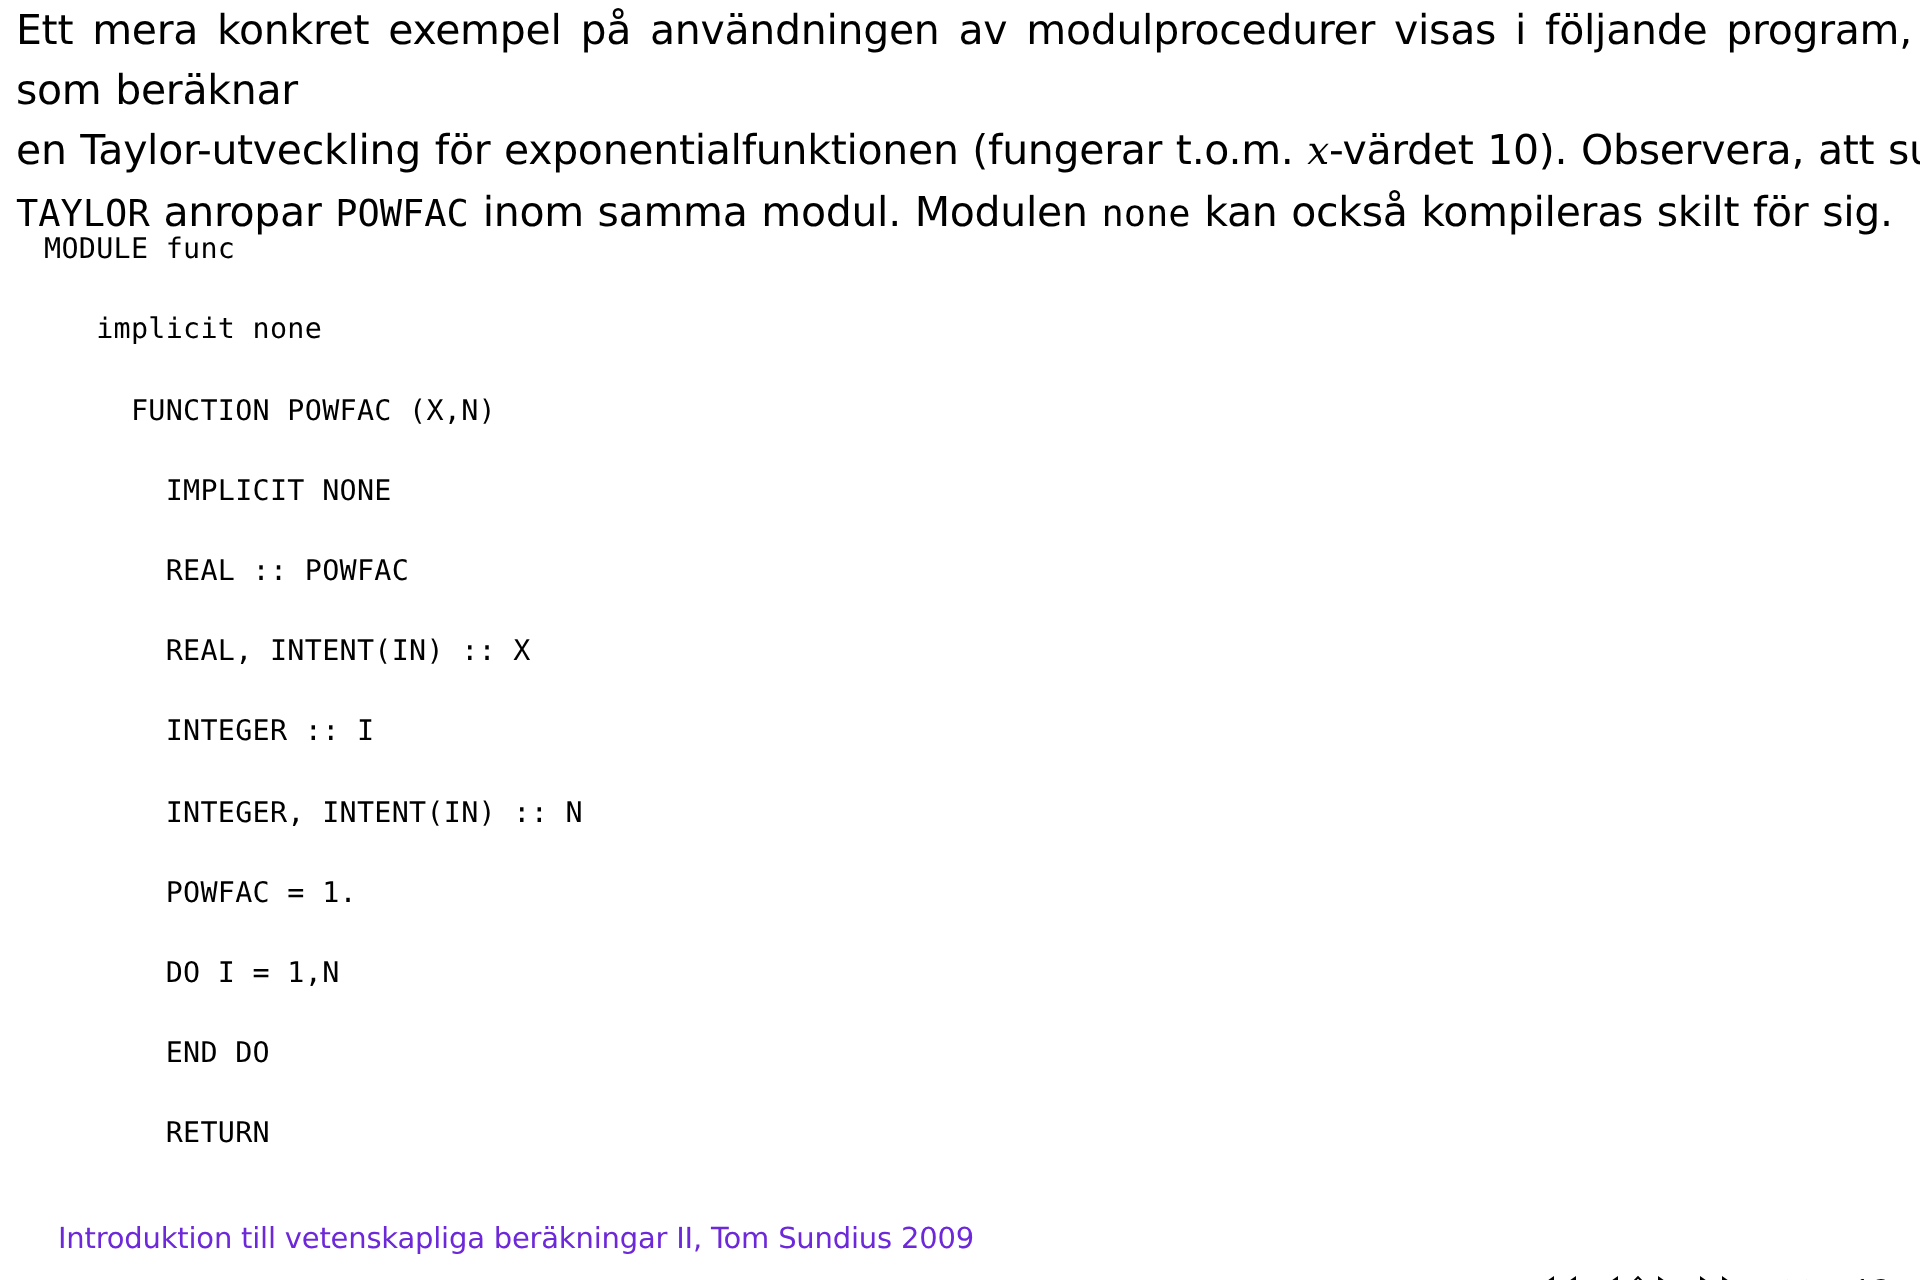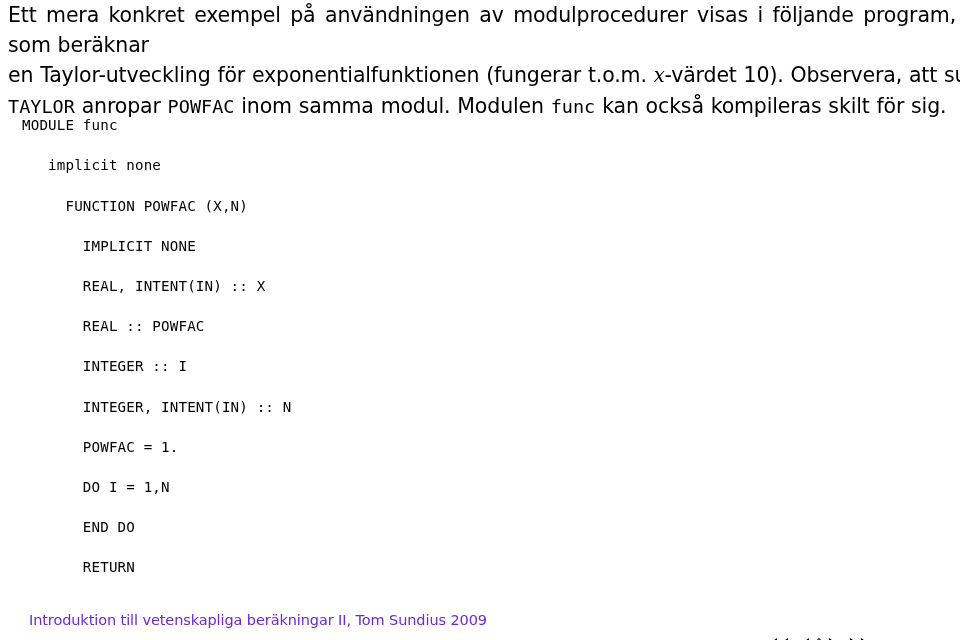--- a/index.html
+++ b/index.html
@@ -154,29 +154,29 @@
   }
 </style>
 </head>
 <body>
 
 <div id="intro-paragraph">
   <span class="line justify">
       <span>Ett mera konkret exempel på användningen av modulprocedurer visas i följande program, som beräknar</span>
     </span>
   <span class="line"><span>en Taylor-utveckling för exponentialfunktionen (fungerar t.o.m.</span><span>&nbsp;</span><span class="math-italic">x</span><span>-värdet 10). Observera, att subrutinen</span></span>
-  <span class="line"><span class="mono-inline">TAYLOR</span><span>&nbsp;</span><span>anropar</span><span>&nbsp;</span><span class="mono-inline">POWFAC</span><span>&nbsp;</span><span>inom samma modul. Modulen</span><span>&nbsp;</span><span class="mono-inline">func</span><span>&nbsp;</span><span>kan också kompileras skilt för sig.</span></span>
+  <span class="line"><span class="mono-inline">TAYLOR</span><span>&nbsp;</span><span>anropar</span><span>&nbsp;</span><span class="mono-inline">POWFAC</span><span>&nbsp;</span><span>inom samma modul. Modulen</span><span>&nbsp;</span><span class="mono-inline">none</span><span>&nbsp;</span><span>kan också kompileras skilt för sig.</span></span>
 </div>
 
 <pre id="code-listing"><span class="code-line">MODULE func</span>
 <span class="code-line">   implicit none</span>
 <span class="code-line">     FUNCTION POWFAC (X,N)</span>
 <span class="code-line">       IMPLICIT NONE</span>
+<span class="code-line">       REAL :: POWFAC</span>
 <span class="code-line">       REAL, INTENT(IN) :: X</span>
-<span class="code-line">       REAL :: POWFAC</span>
 <span class="code-line">       INTEGER :: I</span>
 <span class="code-line">       INTEGER, INTENT(IN) :: N</span>
 <span class="code-line">       POWFAC = 1.</span>
 <span class="code-line">       DO I = 1,N</span>
 <span class="code-line">       END DO</span>
 <span class="code-line">       RETURN</span>
 
 
 
 

